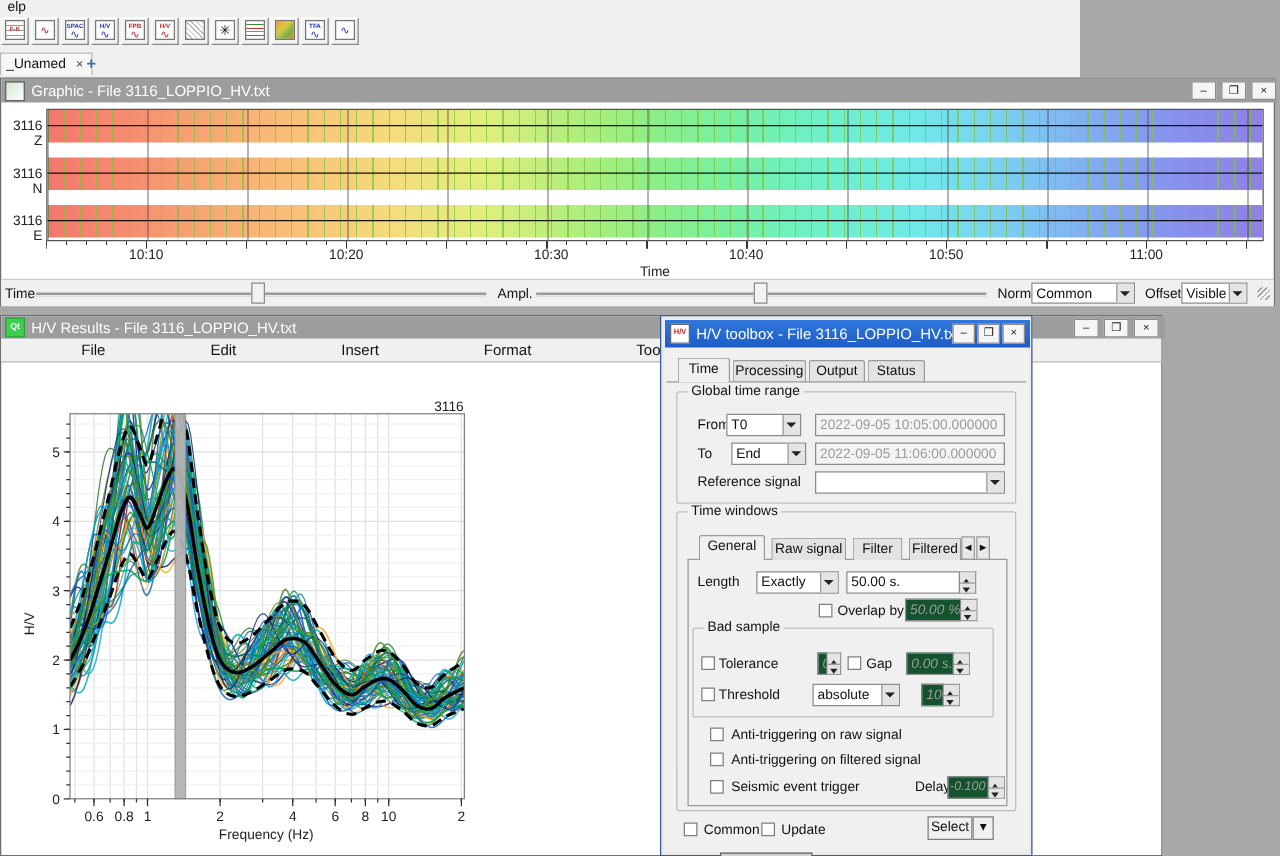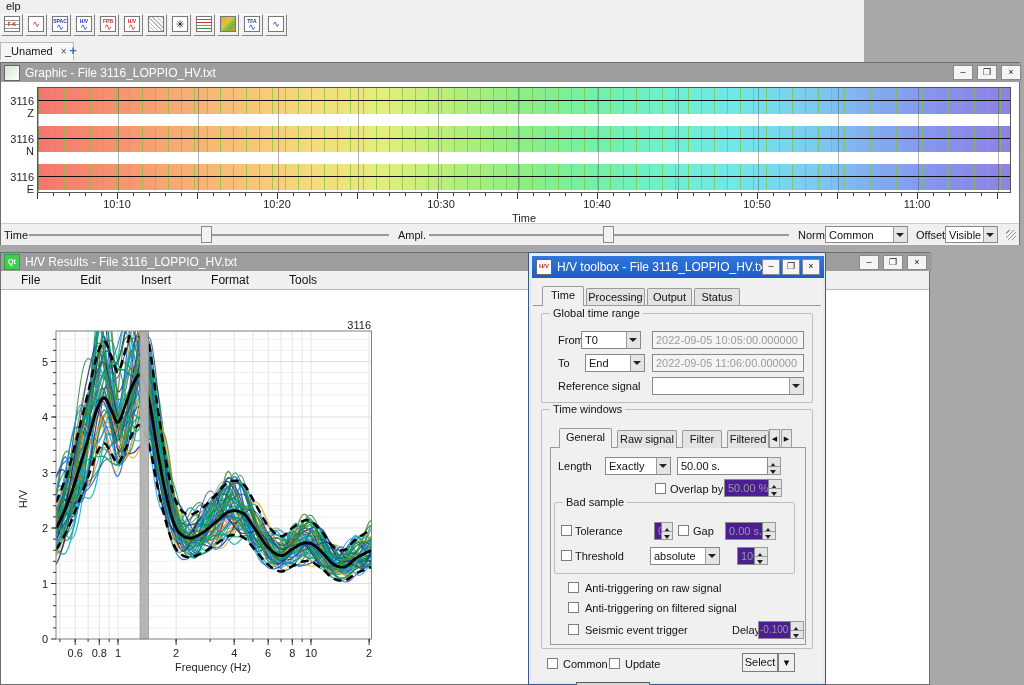--- a/index.html
+++ b/index.html
@@ -43,40 +43,40 @@
   .ttick{position:absolute;top:135px;transform:translateX(-50%);color:#222;}
   .axlab{position:absolute;top:149px;transform:translateX(-50%);color:#222;}
   .gfooter{position:absolute;left:0;top:160px;width:1018px;height:21px;background:#f0f0f0;border-top:1px solid #cdcdcd;}
   .slider-track{position:absolute;height:2px;background:#9a9a9a;border-bottom:1px solid #e8e8e8;}
   .slider-handle{position:absolute;width:11px;height:17px;background:#f2f2f2;border:1px solid #8a8a8a;box-sizing:border-box;}
   .grip{position:absolute;width:10px;height:10px;background:repeating-linear-gradient(135deg,transparent 0 2px,#999 2px 3px);}
   
   .reswin{position:absolute;left:0;top:252px;width:930px;height:433px;background:#fff;border:1px solid #6f6f6f;box-sizing:border-box;}
   .reswin .gray-title{position:absolute;left:0;top:0;width:100%;height:18px;}
   .resmenu{position:absolute;left:0;top:18px;width:100%;height:18px;background:#f0f0f0;border-bottom:1px solid #b9b9b9;display:flex;align-items:center;}
-  .resmenu span{padding:0 20px;font-size:12px;}
+  .resmenu span{padding:0 20px;font-size:12px;margin-left:44px;}
   .qt{background:#41cd52;color:#fff;border-color:#2aa13a;}
   
   .dlg{position:absolute;left:528px;top:252px;width:298px;height:433px;background:#f0f0f0;border:1px solid #39598c;box-shadow:inset 0 0 0 2px #e9e9e9;box-sizing:border-box;}
   .dlg-title{position:absolute;left:3px;top:3px;width:292px;height:22px;background:linear-gradient(#3077dd,#1c5cc6);color:#fff;font-size:12px;display:flex;align-items:center;padding-left:4px;box-sizing:border-box;}
   .dlg-title .ticon{color:#c22;}
   .tab{position:absolute;height:18px;background:#e3e3e3;border:1px solid #9a9a9a;border-bottom:none;border-radius:2px 2px 0 0;text-align:center;font-size:11px;line-height:17px;box-sizing:border-box;z-index:1;}
   .tab.active{background:#f0f0f0;height:20px;z-index:3;font-weight:normal;}
   .tabline{position:absolute;background:#9a9a9a;height:1px;z-index:2;}
   .gb{position:absolute;border:1px solid #bdbdbd;border-radius:2px;box-sizing:border-box;}
   .gbl{position:absolute;top:-7px;left:8px;background:#f0f0f0;padding:0 3px;line-height:12px;}
   .lab{position:absolute;white-space:nowrap;}
   .combo{position:absolute;background:#fff;border:1px solid #8a8a8a;display:flex;box-sizing:border-box;}
   .combo .tx{flex:1;padding:2px 3px;overflow:hidden;white-space:nowrap;}
   .combo .ar{width:13px;background:#e4e4e4;border-left:1px solid #9a9a9a;position:relative;}
   .combo .ar::after{content:"";position:absolute;left:2px;top:6px;border:4px solid transparent;border-top:4px solid #222;}
   .fld{position:absolute;background:#f4f4f4;border:1px solid #8a8a8a;color:#9b9b9b;padding:2px 3px;overflow:hidden;white-space:nowrap;box-sizing:border-box;}
   .spinfld{position:absolute;display:flex;box-sizing:border-box;}
   .spinfld .tx{flex:1;background:#fff;border:1px solid #8a8a8a;padding:2px 3px;overflow:hidden;white-space:nowrap;}
-  .spinfld.dis .tx{background:#4c1d95;color:#9b9b9b;}
+  .spinfld.dis .tx{background:#14532d;color:#9b9b9b;font-style:italic;}
   .sp{width:13px;display:flex;flex-direction:column;border:1px solid #9a9a9a;border-left:none;box-sizing:border-box;}
   .sp div{flex:1;background:#e4e4e4;position:relative;}
   .sp div+div{border-top:1px solid #9a9a9a;}
   .sp div::after{content:"";position:absolute;left:2px;border:3px solid transparent;}
   .sp .up::after{top:2px;border-bottom:4px solid #222;}
   .sp .dn::after{top:3px;border-top:4px solid #222;}
   .cb{position:absolute;width:11px;height:11px;background:#fff;border:1px solid #7d7d7d;box-sizing:border-box;}
   .panel{position:absolute;border:1px solid #9a9a9a;box-sizing:border-box;}
   .scrollarrow{position:absolute;width:11px;height:19px;background:#e8e8e8;border:1px solid #9a9a9a;font-size:7px;line-height:17px;text-align:center;box-sizing:border-box;}
   .pushbtn{position:absolute;background:#f0f0f0;border:1px solid #7d7d7d;text-align:center;line-height:17px;box-sizing:border-box;}

